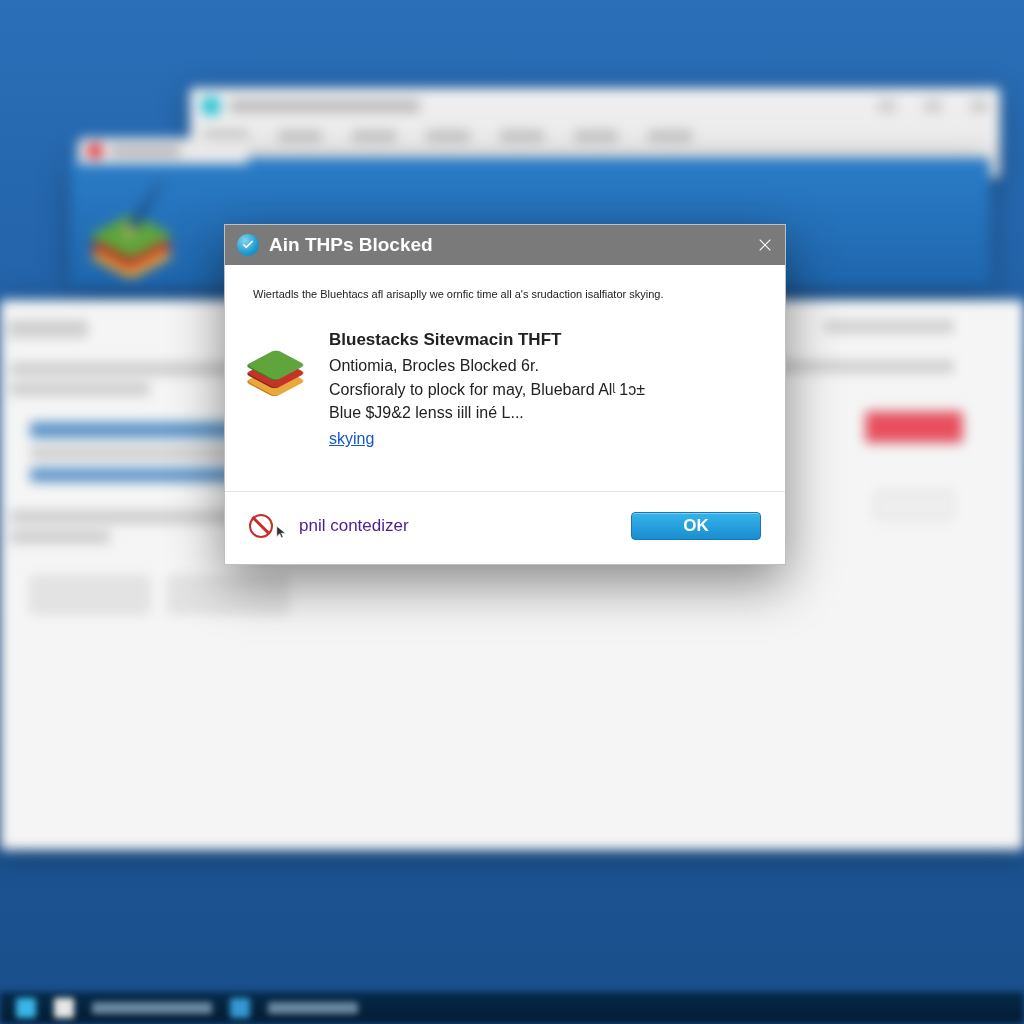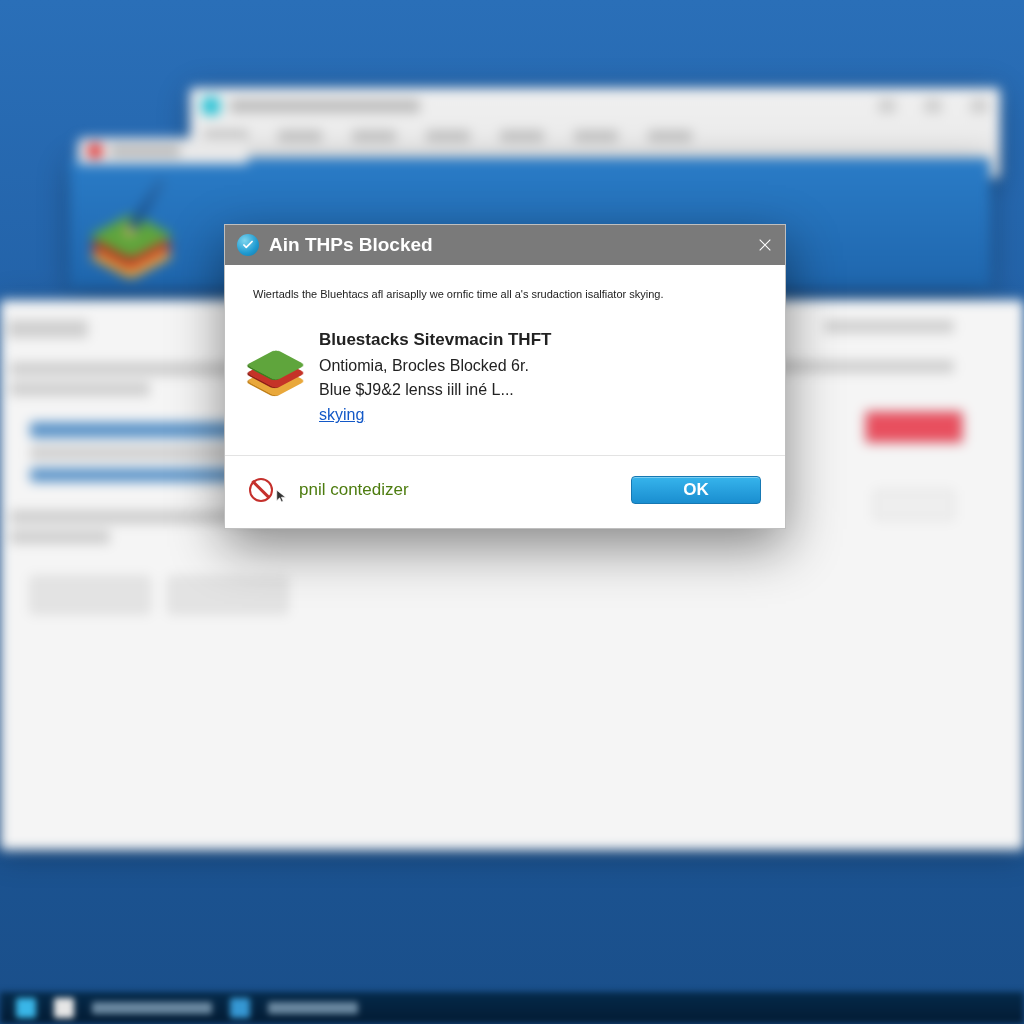--- a/index.html
+++ b/index.html
@@ -118,32 +118,32 @@
   .titlebar .close {
     width:40px; height:40px; margin-right:-12px;
     display:flex; align-items:center; justify-content:center;
     cursor:pointer;
   }
   .titlebar .close svg{ width:16px;height:16px; stroke:#fff; stroke-width:1.6; }
 
   .dialog-body { padding:22px 28px 10px 28px; }
   .intro { font-size:11px; line-height:1.45; margin-bottom:24px; }
 
-  .item-row { display:flex; gap:6px; margin-bottom:18px; }
+  .item-row { display:flex; gap:16px; margin-bottom:30px; }
   .item-row .icon-col{ width:60px; flex-shrink:0; padding-top:3px;}
   .item-row .txt-col{ flex:1; font-size:16px; line-height:1.48; }
   .item-row .app-title{ font-weight:700; font-size:17px; margin-bottom:2px; }
   .item-row .link{ color:#1358c7; text-decoration:underline; cursor:pointer; display:inline-block; margin-top:2px;}
 
   .dialog-footer{
     border-top:1px solid #e3e3e3;
     padding:20px 24px 24px 24px;
     display:flex; align-items:center;
   }
-  .footer-left{ display:flex; align-items:center; gap:10px; font-size:17px; color:#4d7c0f;}
+  .footer-left{ display:flex; align-items:center; gap:10px; font-size:17px; color:#4c1d95;}
   .no-icon{
     width:24px;height:24px;border:2.5px solid #c5302c;border-radius:50%;
     position:relative;
   }
   .no-icon::after{
     content:""; position:absolute; left:-2px; top:8px; width:24px; height:2.5px;
     background:#c5302c; transform: rotate(45deg);
   }
   .cursor-mini{
     width:14px;height:14px; position:relative; margin-left:-8px; margin-top:10px;
@@ -249,20 +249,21 @@
       <div class="icon-col">
         <div class="stack-icon small">
           <div class="layer l3"></div>
             <div class="layer l2"></div>
             <div class="layer l1"></div>
         </div>
       </div>
       <div class="txt-col">
         <div class="app-title">Bluestacks Sitevmacin THFT</div>
         <div>Ontiomia, Brocles Blocked 6r.</div>
+        <div>Corsfioraly to plock for may, Bluebard Alᶩ 1ɔ±</div>
         <div>Blue $J9&amp;2 lenss iill iné L...</div>
         <a class="link">skying</a>
       </div>
     </div>
   </div>
 
   <div class="dialog-footer">
     <div class="footer-left">
       <span class="no-icon"></span>
       <span class="cursor-mini">

